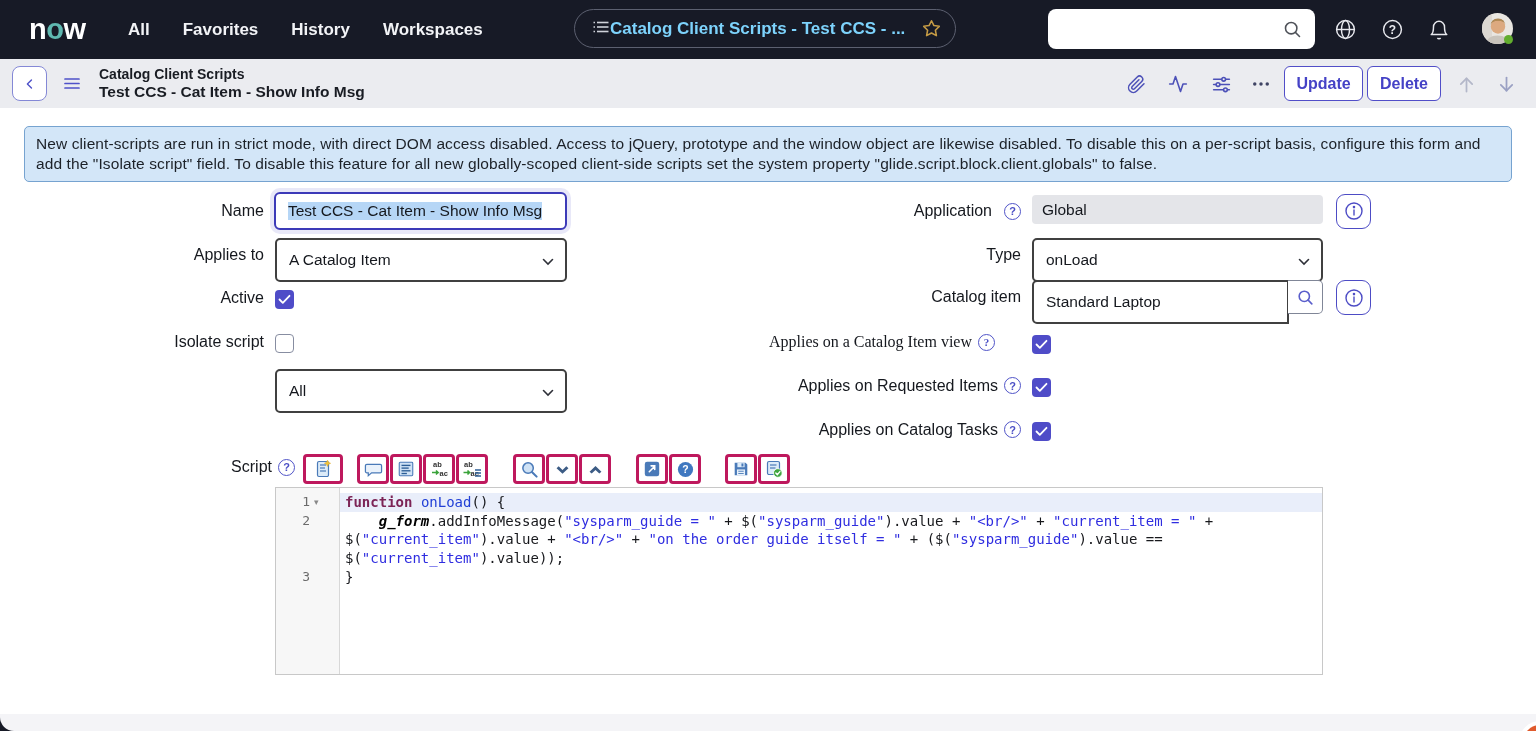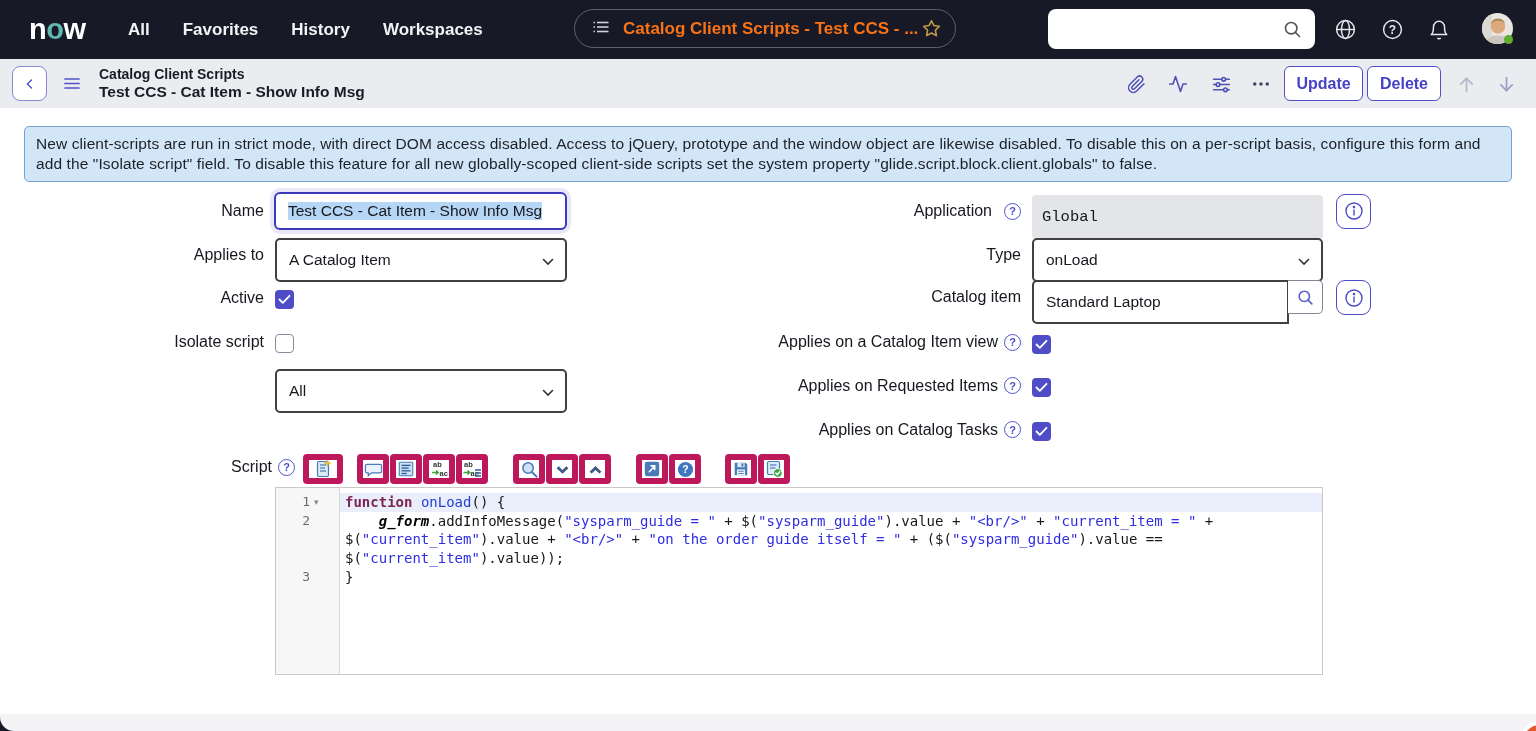--- a/index.html
+++ b/index.html
@@ -6,21 +6,21 @@
   html,body { width:1536px; height:731px; overflow:hidden; }
   body { background:#171a26; font-family:"Liberation Sans", sans-serif; position:relative; }
 
   
   .topnav { position:absolute; left:0; top:0; width:1536px; height:59px; background:#171a26; }
   .logo { position:absolute; left:29px; top:14px; font-size:29px; font-weight:bold; color:#fff; letter-spacing:-0.5px; line-height:30px; }
   .logo .o { color:#5fb8b0; }
   .nav-items { position:absolute; left:128px; top:0; height:59px; display:flex; align-items:center; gap:33px; }
   .nav-item { color:#f2f3f6; font-size:17px; font-weight:600; cursor:pointer; white-space:nowrap; }
   .ctx-pill { position:absolute; left:574px; top:9px; width:382px; height:39px; border:1px solid #5c6070; border-radius:20px; display:flex; align-items:center; padding:0 14px 0 17px; }
-  .ctx-pill .label { color:#f97316; font-size:17px; font-weight:bold; margin-left:13px; flex:1; white-space:nowrap; overflow:hidden; }
+  .ctx-pill .label { color:#7dd3fc; font-size:17px; font-weight:bold; margin-left:0; flex:1; white-space:nowrap; overflow:hidden; }
   .nav-search { position:absolute; left:1048px; top:9px; width:267px; height:40px; background:#fff; border-radius:8px; display:flex; align-items:center; }
   .nav-search input { border:none; outline:none; flex:1; height:100%; background:transparent; font-size:15px; padding:0 6px 0 12px; font-family:inherit; }
   .nav-ico { position:absolute; top:0; height:59px; display:flex; align-items:center; justify-content:center; width:30px; cursor:pointer; }
   .avatar-wrap { position:absolute; left:1482px; top:13px; width:31px; height:31px; cursor:pointer; }
 
   
   .toolbar { position:absolute; left:0; top:59px; width:1536px; height:49px; background:#ebecf0; }
   .back-btn { position:absolute; left:12px; top:7px; width:35px; height:35px; background:#fff; border:1.4px solid #8488d6; border-radius:8px; display:flex; align-items:center; justify-content:center; cursor:pointer; }
   .burger { position:absolute; left:61px; top:8px; width:22px; height:33px; display:flex; align-items:center; justify-content:center; cursor:pointer; }
   .rec-title { position:absolute; left:99px; top:7px; }
@@ -33,31 +33,31 @@
   .content { position:absolute; left:0; top:108px; width:1536px; height:606px; background:#fff; }
   .banner { position:absolute; left:24px; top:18px; width:1488px; height:56px; background:#d3e6f8; border:1px solid #76a3d0; border-radius:5px; padding:7px 10px 8px 11px; }
   .banner div { font-size:15.5px; color:#1c2128; line-height:19.5px; white-space:nowrap; letter-spacing:0.1px; }
 
   
   .flabel { position:absolute; height:34px; display:flex; align-items:center; justify-content:flex-end; gap:6px; font-size:16px; color:#15181e; white-space:nowrap; }
   .qmark { width:17px; height:17px; border:1.4px solid #5054c8; border-radius:50%; color:#4a4ec5; font-size:11px; font-weight:bold; display:flex; align-items:center; justify-content:center; flex:none; }
   .finput, .fselect { position:absolute; height:44px; background:#fff; border:2px solid #404040; border-radius:5px; font-size:15.5px; color:#15181e; display:flex; align-items:center; padding:0 12px; }
   .fselect { cursor:pointer; }
   .fselect .chev { position:absolute; right:11px; top:12px; }
-  .freadonly { position:absolute; height:44px; background:#e4e5e9; border-radius:4px; font-size:15.5px; color:#15181e; display:flex; align-items:center; padding:12px 10px;font-family:Liberation Mono, monospace; }
+  .freadonly { position:absolute; height:29px; background:#e4e5e9; border-radius:4px; font-size:15.5px; color:#15181e; display:flex; align-items:center; padding:12px 10px; }
   .name-input { border:2px solid #3c3ab8; box-shadow:0 0 0 4px #e8e8f8; border-radius:6px; }
   .name-input .sel { background:#b6d6f6; }
   .checkbox { position:absolute; width:19px; height:19px; border-radius:4px; cursor:pointer; }
   .checkbox.checked { background:#4f4cc8; display:flex; align-items:center; justify-content:center; }
   .checkbox.unchecked { background:#fff; border:1.5px solid #878da1; }
   .info-btn { position:absolute; width:35px; height:35px; background:#fff; border:1.4px solid #4d4cc5; border-radius:9px; display:flex; align-items:center; justify-content:center; cursor:pointer; }
   .ref-search-btn { position:absolute; width:35px; height:34px; background:#fff; border:1px solid #808697; border-left:none; border-radius:0 5px 5px 0; display:flex; align-items:center; justify-content:center; cursor:pointer; }
 
   
-  .ed-btn { position:absolute; top:346px; width:32px; height:30px; background:#fff; border:6px solid #be185d; border-radius:4px; display:flex; align-items:center; justify-content:center; cursor:pointer; }
+  .ed-btn { position:absolute; top:346px; width:32px; height:30px; background:#fff; border:3px solid #be185d; border-radius:4px; display:flex; align-items:center; justify-content:center; cursor:pointer; }
 
   
   .editor { position:absolute; left:275px; top:379px; width:1048px; height:188px; border:1px solid #c8c8c8; background:#fff; }
   .gutter { position:absolute; left:0; top:0; width:64px; height:186px; background:#f7f7f7; border-right:1px solid #d8d8d8; padding-top:5px; }
   .gut-row { height:18.7px; position:relative; }
   .gut-row .num { position:absolute; right:29px; top:0; font-family:"DejaVu Sans Mono", monospace; font-size:13px; color:#6b6b6b; line-height:18.7px; }
   .gut-row .fold { position:absolute; left:38px; top:0; font-size:9px; color:#888; line-height:18.7px; }
   .code { position:absolute; left:64px; top:0; width:982px; height:186px; padding-top:5px; }
   .cm-line { height:18.7px; line-height:18.7px; font-family:"DejaVu Sans Mono", monospace; font-size:14px; color:#17181c; white-space:pre; padding-left:5px; }
   .cm-line.active { background:#e9eefa; }
@@ -294,21 +294,21 @@
       </svg>
   </div>
   <div class="info-btn" style="left:1336px; top:172px;">
     <svg width="20" height="20" viewBox="0 0 20 20" fill="none" stroke="#4d4cc5" stroke-width="1.4">
         <circle cx="10" cy="10" r="8"></circle>
         <line x1="10" y1="9" x2="10" y2="14" stroke-linecap="round"></line>
         <circle cx="10" cy="6.1" r="0.6" fill="#4d4cc5"></circle>
       </svg>
   </div>
 
-  <div class="flabel" style="left:621px; top:217.1px; width:400px;">
+  <div class="flabel" style="left:595px; top:217.1px; width:400px;font-family:Liberation Serif, serif;">
     <span>Applies on a Catalog Item view</span>
     <span class="qmark">?</span>
   </div>
   <div class="checkbox checked" style="left:1032px; top:226.6px;">
     <svg width="13" height="11" viewBox="0 0 13 11" fill="none" stroke="#fff" stroke-width="1.8" stroke-linecap="round" stroke-linejoin="round">
         <polyline points="1.5 5.5 4.8 8.8 11.5 1.8"></polyline>
       </svg>
   </div>
 
   <div class="flabel" style="left:621px; top:260.8px; width:400px;">

